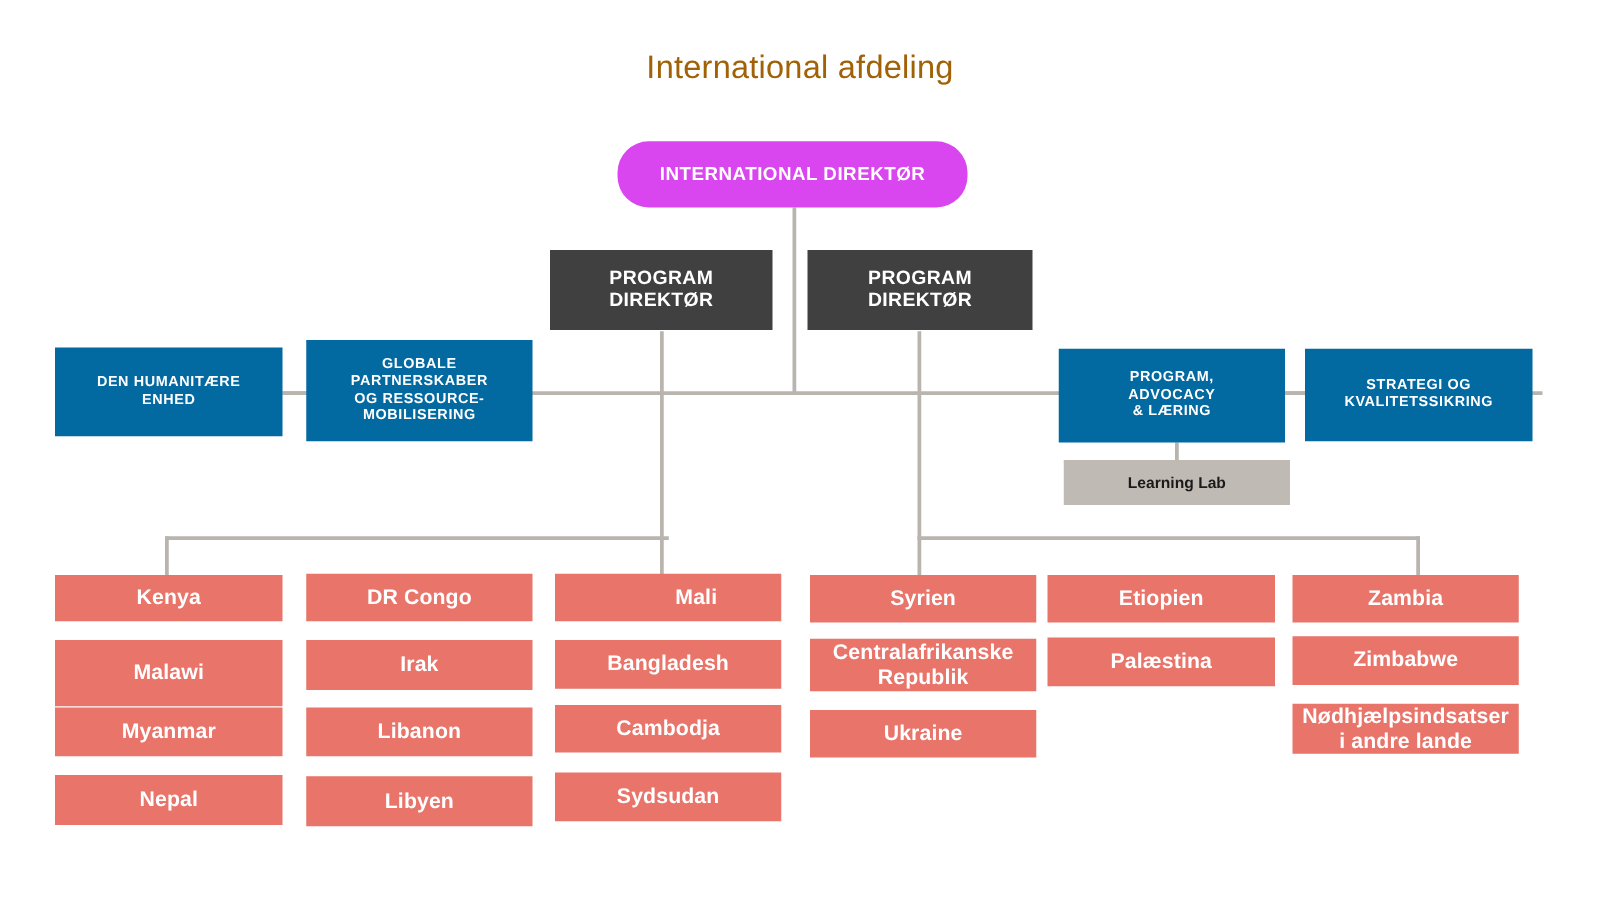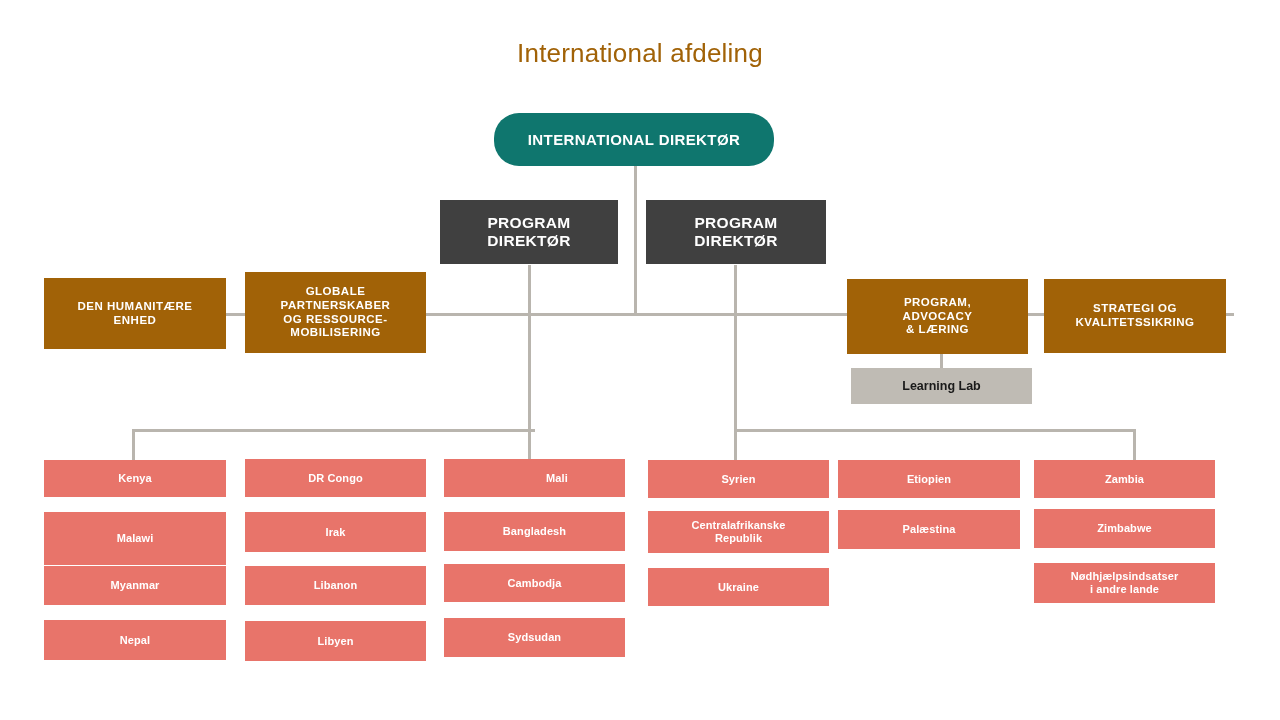--- a/index.html
+++ b/index.html
@@ -35,38 +35,38 @@
     display: flex;
     align-items: center;
     justify-content: center;
     text-align: center;
     color: #ffffff;
     font-weight: bold;
     line-height: 1.18;
     z-index: 5;
   }
   .box-top {
-    background: #0f766e;
+    background: #d946ef;
     font-size: 15px;
     letter-spacing: 0.4px;
     border-radius: 25px;
   }
   .box-dir {
     background: #404040;
     font-size: 15.5px;
     letter-spacing: 0.3px;
   }
   .box-unit {
-    background: #a16207;
+    background: #0369a1;
     font-size: 11.5px;
     letter-spacing: 0.5px;
   }
   .box-country {
     background: #e8746a;
-    font-size: 11px;
+    font-size: 17px;
     font-weight: bold;
     letter-spacing: 0.1px;
   }
   .box-lab {
     background: #bfbbb4;
     color: #1a1a1a;
     font-size: 12.5px;
     font-weight: bold;
   }
   .line {

